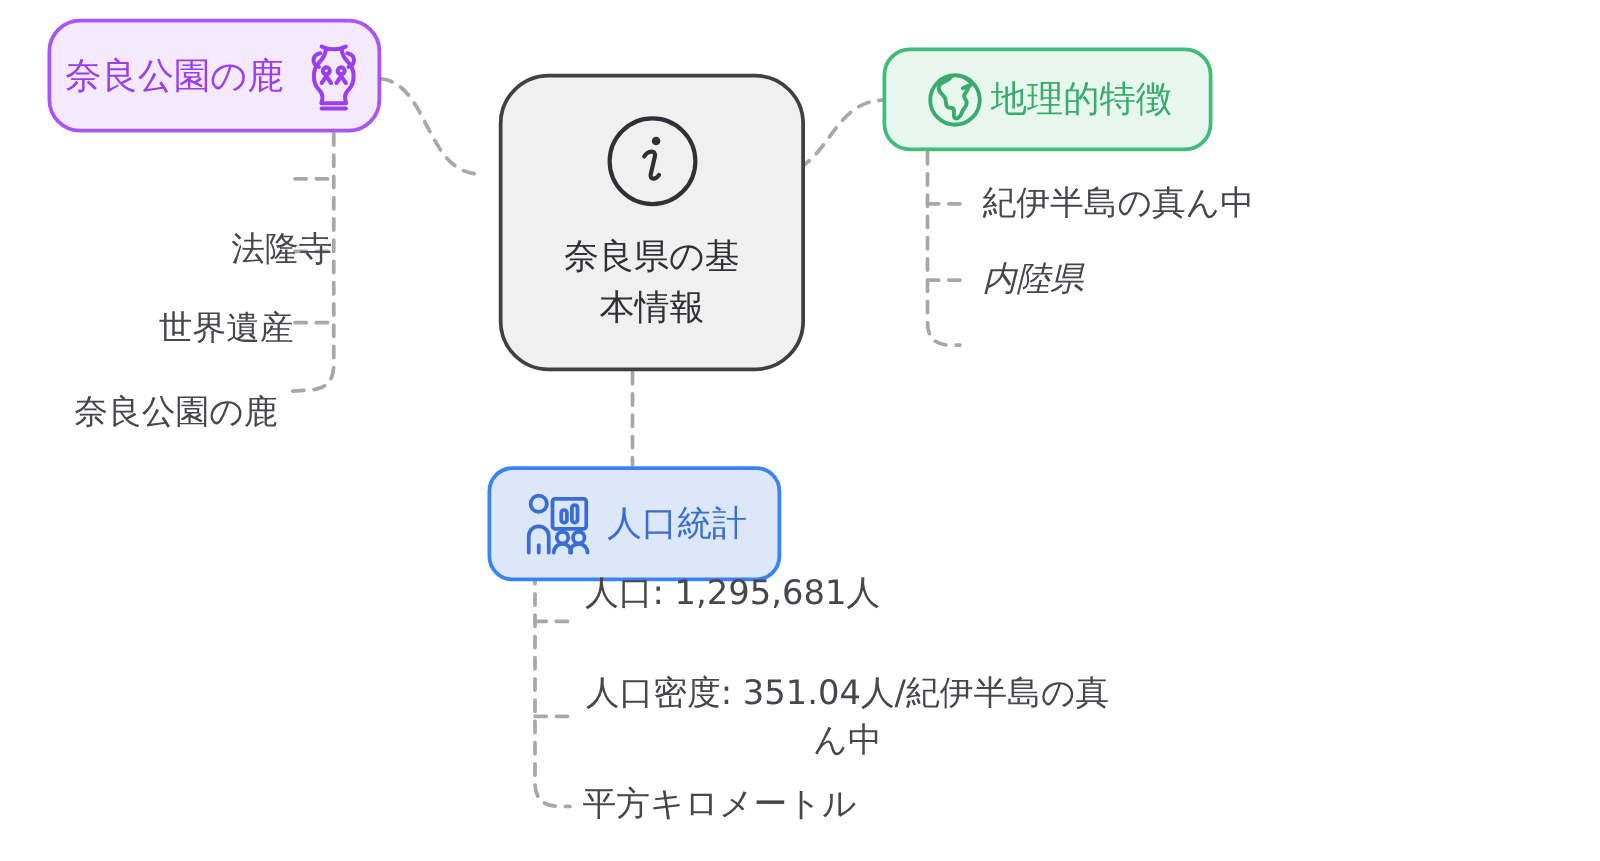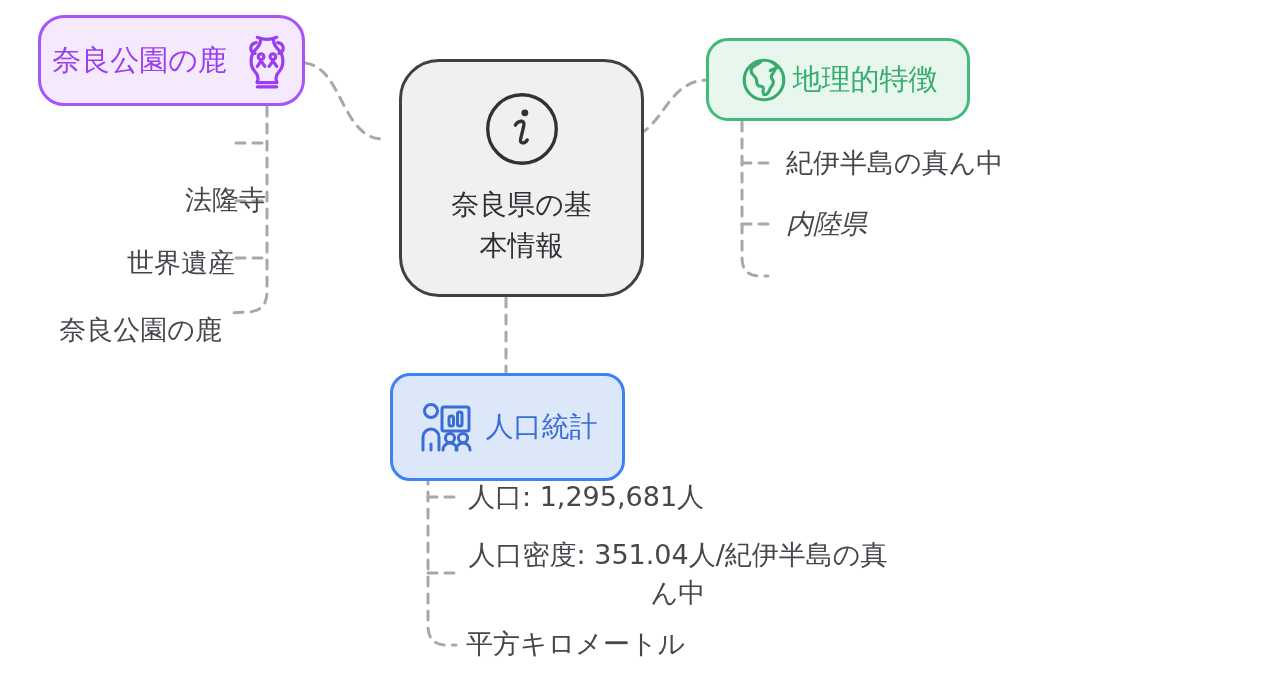--- a/index.html
+++ b/index.html
@@ -50,21 +50,21 @@
   .node-geography {
     left: 706px; top: 38px; width: 264px; height: 83px;
     border: 3px solid var(--geography-border, #41bb79);
     background: var(--geography-fill, #e7f7ee);
     color: var(--geography-text, #38ab6d);
     border-radius: 22px;
     gap: 4px;
     font-size: 29px;
   }
   .node-population {
-    left: 390px; top: 373px; width: 235px; height: 108px;
+    left: 390px; top: 373px; width: 235px; height: 92px;
     border: 3px solid var(--population-border, #3b82f6);
     background: var(--population-fill, #dce8fa);
     color: var(--population-text, #3a6cd6);
     border-radius: 20px;
     gap: 14px;
     font-size: 28px;
   }
   .node-root {
     left: 380px; top: 59px; width: 245px; height: 238px;
     border: 3.5px solid var(--root-border, #3f3f46);
@@ -101,21 +101,21 @@
   
   .leaf-l0 { top: 125px; }
   .leaf-l1 { top: 182px; padding-left: 44px; }
   .leaf-l2 { top: 245px; padding-left: 13px; }
   .leaf-l3 { top: 312px; }
   
   .leaf-r0 { left: 786px; top: 145px; }
   .leaf-r1 { left: 786px; top: 206px; font-style: italic; }
   .leaf-r2 { left: 788px; top: 255px; }
   
-  .leaf-b0 { left: 468px; top: 479px; }
+  .leaf-b0 { left: 468px; top: 457px; }
   .leaf-b1 { left: 468px; top: 536px; }
   .leaf-b2 { left: 466px; top: 626px; }
 </style>
 </head>
 <body>
 
 <div id="stage">
 
   <svg class="overlay" viewBox="0 0 1280 689">
     <path class="connector" d="M 305,63 C 342,67 341,136 381,139"></path>

